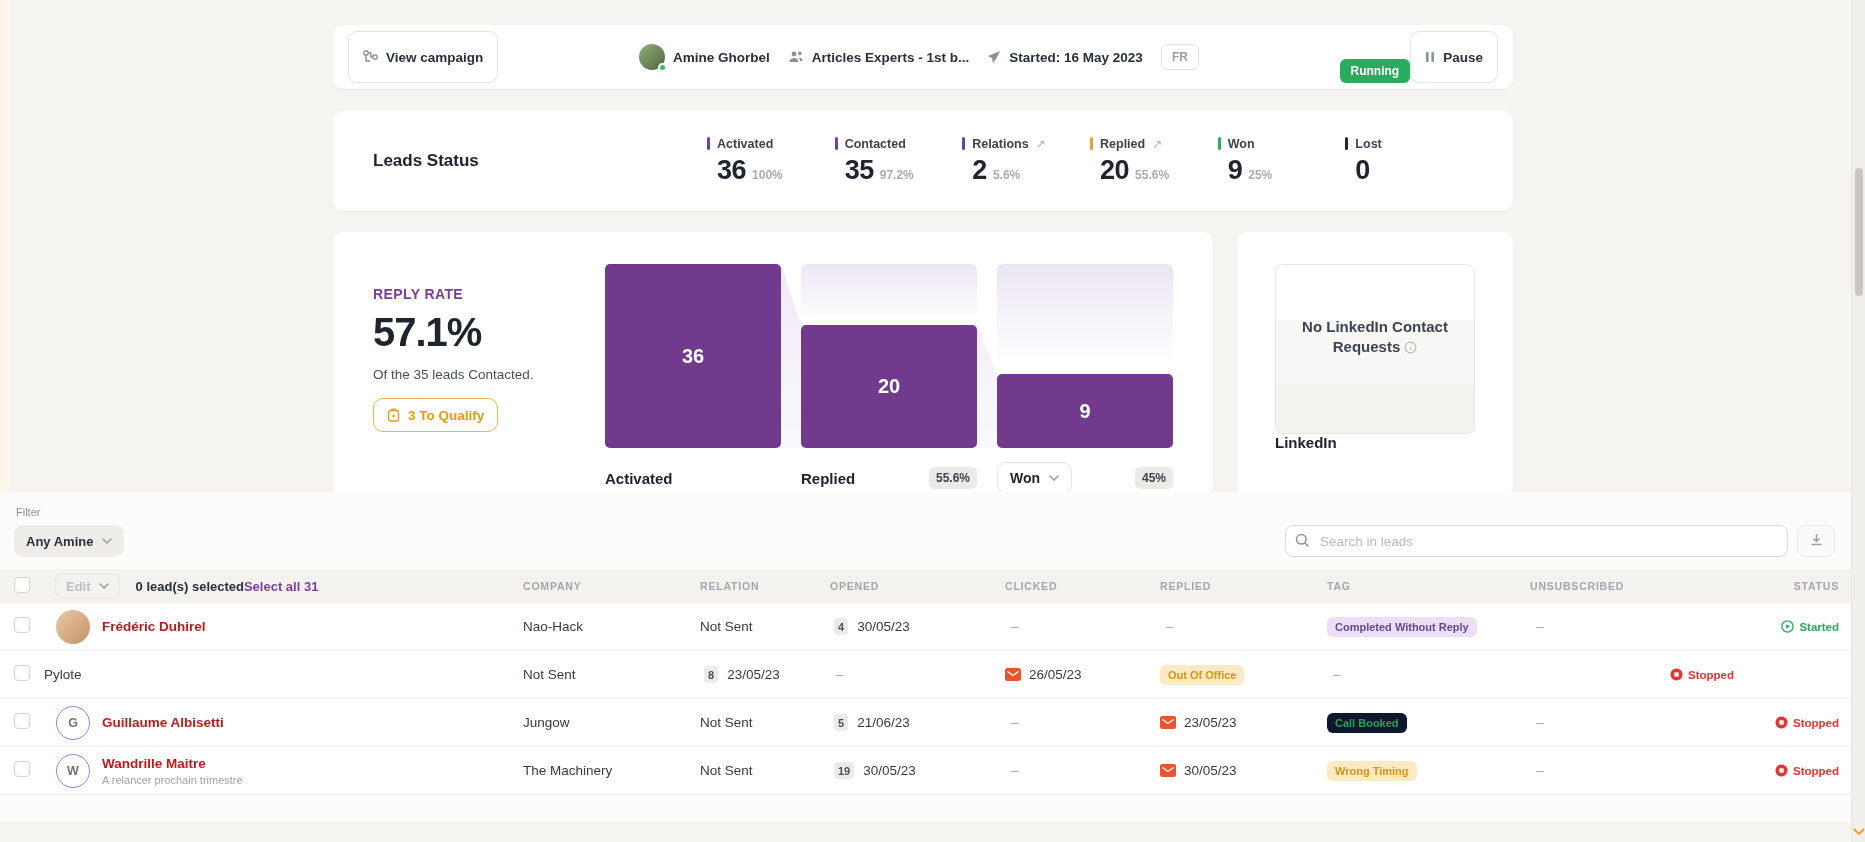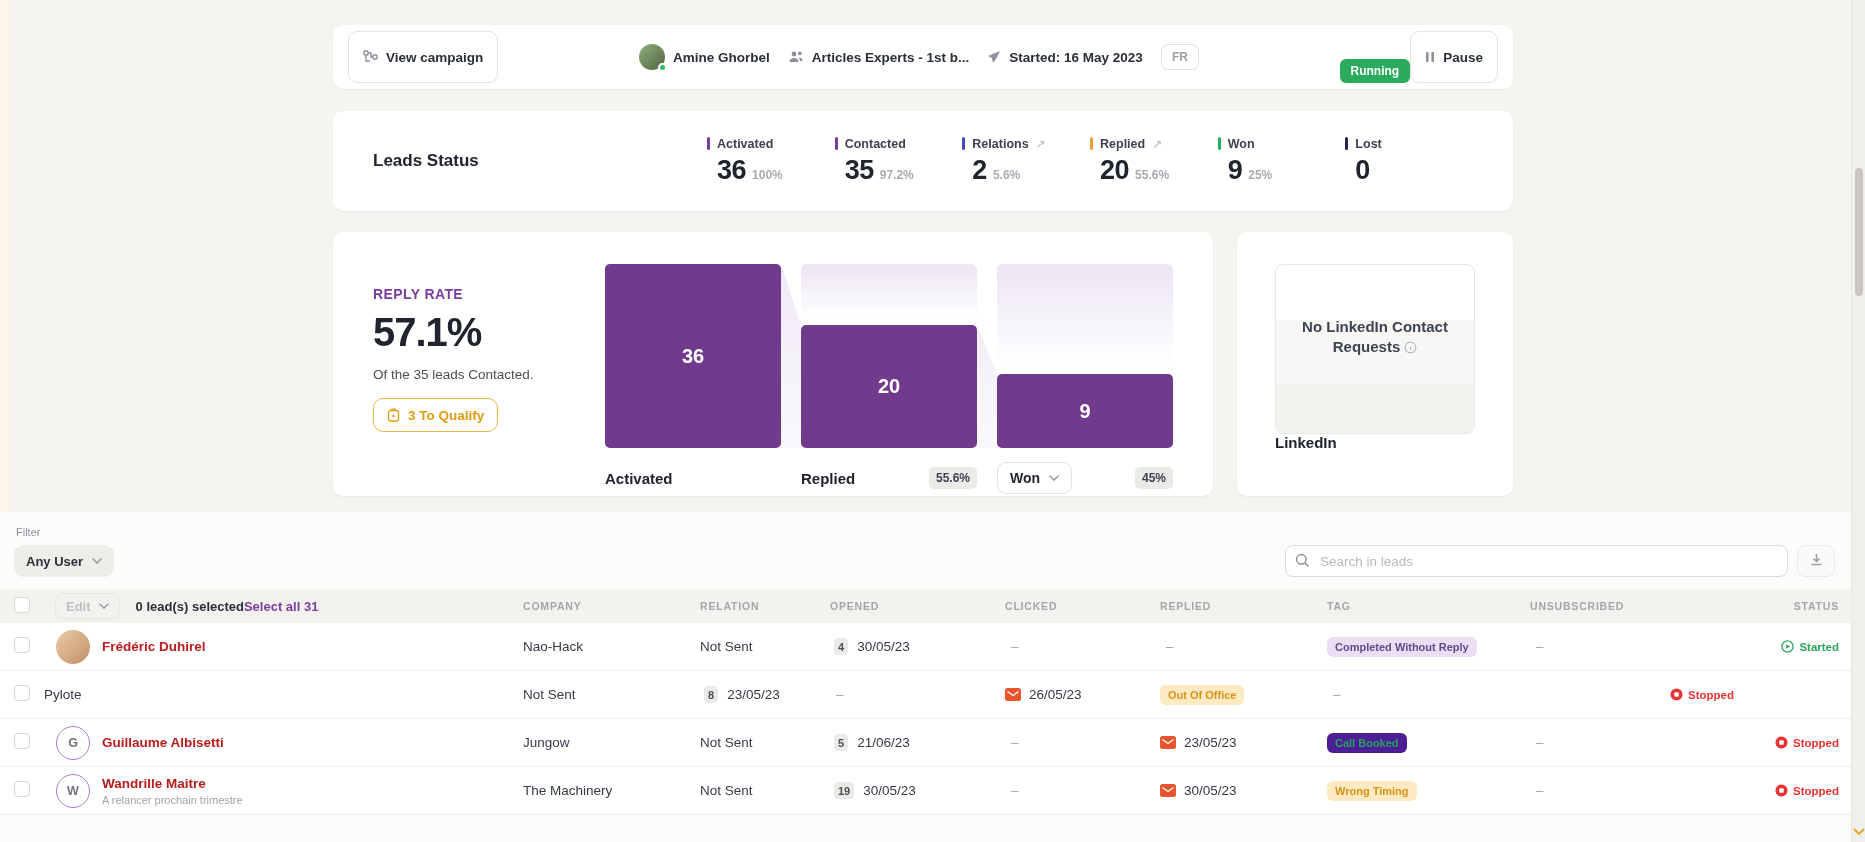--- a/index.html
+++ b/index.html
@@ -68,21 +68,21 @@
   .linkedin-card { flex:1; padding:32px 38px 0; }
   .li-box { height:170px; border:1px solid #e8e6e3; border-radius:8px; position:relative; background:#fff; overflow:hidden; }
   .li-mid { position:absolute; top:55px; height:65px; left:0; right:0; background:#f8f7f5; }
   .li-bottom { position:absolute; top:120px; bottom:0; left:0; right:0; background:#f3f2ef; }
   .li-text { position:absolute; top:52px; left:0; right:0; text-align:center; font-size:15px; font-weight:700;
              color:#3d4451; line-height:1.35; padding:0 22px; }
   .li-label { font-size:15px; font-weight:700; }
   .info-ic { color:#b3b7bd; display:inline-flex; vertical-align:-2px; margin-left:4px; }
 
   
-  .table-section { position:absolute; top:512px; left:0; width:1865px; height:330px; background:#fcfcfb; }
+  .table-section { position:absolute; top:492px; left:0; width:1865px; height:330px; background:#fcfcfb; }
   .filter-row { display:flex; justify-content:space-between; align-items:flex-end; padding:14px 30px 12px 14px; }
   .filter-label { font-size:11px; color:#8a8f98; margin:0 0 7px 2px; }
   .any-user { display:inline-flex; align-items:center; gap:9px; background:#efedea; border:none; border-radius:9px;
               height:32px; padding:0 12px; font-size:13px; font-weight:700; color:#2a2f3a; cursor:pointer; }
   .search-wrap { display:flex; align-items:center; gap:9px; }
   .search-box { position:relative; width:503px; }
   .search-box input { width:100%; height:32px; border:1px solid #dddbd7; border-radius:8px; padding:0 10px 0 34px;
                       font-size:13.5px; color:#2a2f3a; background:#fff; outline:none; font-family:"Liberation Sans",sans-serif; }
   .search-box input::placeholder { color:#b6bac0; }
   .search-ic { position:absolute; left:10px; top:8px; color:#8b909a; }
@@ -330,21 +330,21 @@
       <div class="li-label">LinkedIn</div>
     </div>
   </div>
 </div>
 
 <div class="table-section">
   <div class="filter-row">
     <div class="filter-left">
       <div class="filter-label">Filter</div>
       <button class="any-user">
-        <span>Any User</span>
+        <span>Any Amine</span>
         <span class="chev">
           <svg width="10" height="6" viewBox="0 0 10 6">
               <path d="M1 1l4 4 4-4" fill="none" stroke="currentColor" stroke-width="1.6" stroke-linecap="round"></path>
             </svg>
         </span>
       </button>
     </div>
     <div class="search-wrap">
       <div class="search-box">
         <span class="search-ic">
@@ -469,21 +469,21 @@
         <div class="c-clicked dash">–</div>
         <div class="c-replied">
           <span style="display: inline-flex;">
             <svg width="16" height="13" viewBox="0 0 16 13">
               <rect width="16" height="13" rx="2.5" fill="#e8542e"></rect>
               <path d="M2.5 3.5l5.5 4 5.5-4" stroke="#fff" stroke-width="1.4" fill="none"></path>
             </svg>
           </span>
           <span>23/05/23</span>
         </div>
-        <div><span class="tag" style="background: #4c1d95; color: rgb(39, 160, 92);">Call Booked</span></div>
+        <div><span class="tag" style="background: #0f172a; color: rgb(39, 160, 92);">Call Booked</span></div>
         <div class="c-unsub dash">–</div>
         <div class="c-status">
           <span style="display: inline-flex;">
             <svg width="13" height="13" viewBox="0 0 14 14">
               <circle cx="7" cy="7" r="6.5" fill="#e53434"></circle>
               <rect x="4.6" y="4.6" width="4.8" height="4.8" rx="1" fill="#fff"></rect>
             </svg>
           </span>
           <span style="color: rgb(229, 52, 52);">Stopped</span>
         </div>

